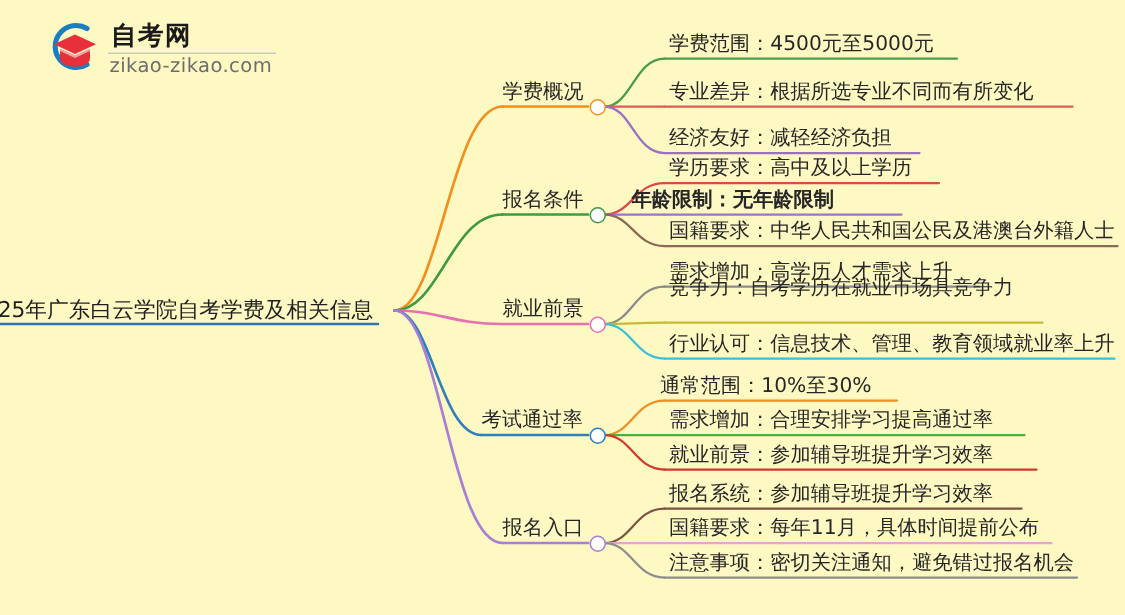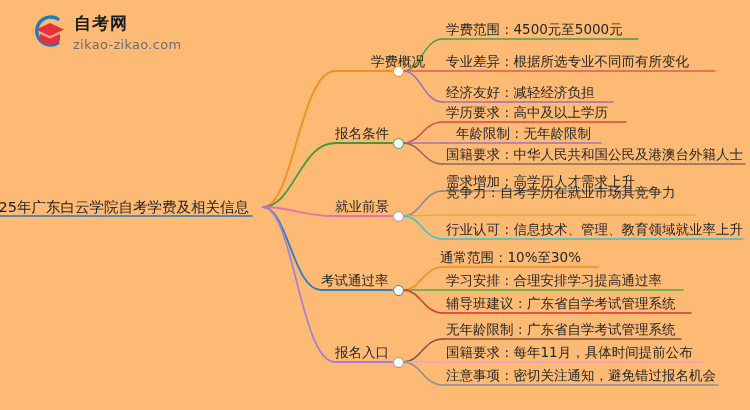--- a/index.html
+++ b/index.html
@@ -7,21 +7,21 @@
     padding: 0;
     background: #ffffff;
   }
   body {
     font-family: "Liberation Sans", "DejaVu Sans", sans-serif;
   }
   #page {
     position: relative;
     width: 750px;
     height: 410px;
-    background: #fdba74;
+    background: #fef9c3;
     overflow: hidden;
   }
   #edges {
     position: absolute;
     left: 0;
     top: 0;
     width: 750px;
     height: 410px;
     pointer-events: none;
   }
@@ -167,40 +167,40 @@
       <path d="M 403 362 C 421 362, 423 339, 443 339" fill="none" stroke="#7d5243" stroke-width="1.5" stroke-linecap="round"></path>
       <path d="M 443 339 L 681 339" fill="none" stroke="#7d5243" stroke-width="1.5" stroke-linecap="round"></path>
       <path d="M 403 362 C 421 362, 423 362, 443 362" fill="none" stroke="#f0a0d0" stroke-width="1.5" stroke-linecap="round"></path>
       <path d="M 443 362 L 701 362" fill="none" stroke="#f0a0d0" stroke-width="1.5" stroke-linecap="round"></path>
       <path d="M 403 362 C 421 362, 423 385, 443 385" fill="none" stroke="#8d8d8d" stroke-width="1.5" stroke-linecap="round"></path>
       <path d="M 443 385 L 718 385" fill="none" stroke="#8d8d8d" stroke-width="1.5" stroke-linecap="round"></path>
     </svg>
 
   <div id="nodes">
       <div class="node-label root-label" style="visibility: visible; left: -20px; top: 199.5px;">2025年广东白云学院自考学费及相关信息</div>
-      <div class="node-label branch-label" style="visibility: visible; left: 335px; top: 55px; margin-left: 36px;">学费概况</div>
+      <div class="node-label branch-label" style="visibility: visible; left: 335px; top: 55px;">学费概况</div>
       <div class="node-dot" style="left: 392.5px; top: 65.5px; border-color: rgb(240, 144, 30);"></div>
       <div class="node-label leaf-label" style="visibility: visible; left: 446px; top: 23px;">学费范围：4500元至5000元</div>
       <div class="node-label leaf-label" style="visibility: visible; left: 446px; top: 55px;">专业差异：根据所选专业不同而有所变化</div>
       <div class="node-label leaf-label" style="visibility: visible; left: 446px; top: 86px;">经济友好：减轻经济负担</div>
       <div class="node-label branch-label" style="visibility: visible; left: 335px; top: 127px;">报名条件</div>
       <div class="node-dot" style="left: 392.5px; top: 137.5px; border-color: rgb(63, 154, 63);"></div>
       <div class="node-label leaf-label" style="visibility: visible; left: 446px; top: 106px;">学历要求：高中及以上学历</div>
-      <div class="node-label leaf-label" style="visibility: visible; left: 456px; top: 127px;">年龄限制：无年龄限制</div>
+      <div class="node-label leaf-label" style="visibility: visible; left: 421px; top: 127px; font-weight: bold;">年龄限制：无年龄限制</div>
       <div class="node-label leaf-label" style="visibility: visible; left: 446px; top: 148px;">国籍要求：中华人民共和国公民及港澳台外籍人士</div>
       <div class="node-label branch-label" style="visibility: visible; left: 335px; top: 200px;">就业前景</div>
       <div class="node-dot" style="left: 392.5px; top: 210.5px; border-color: rgb(232, 111, 176);"></div>
       <div class="node-label leaf-label" style="visibility: visible; left: 446px; top: 175px;">需求增加：高学历人才需求上升</div>
       <div class="node-label leaf-label" style="visibility: visible; left: 446px; top: 186px; text-align: center;">竞争力：自考学历在就业市场具竞争力</div>
       <div class="node-label leaf-label" style="visibility: visible; left: 446px; top: 223px;">行业认可：信息技术、管理、教育领域就业率上升</div>
       <div class="node-label branch-label" style="visibility: visible; left: 321px; top: 274px;">考试通过率</div>
       <div class="node-dot" style="left: 392.5px; top: 284.5px; border-color: rgb(47, 127, 190);"></div>
       <div class="node-label leaf-label" style="visibility: visible; left: 440px; top: 251px;">通常范围：10%至30%</div>
-      <div class="node-label leaf-label" style="visibility: visible; left: 446px; top: 274px;">学习安排：合理安排学习提高通过率</div>
-      <div class="node-label leaf-label" style="visibility: visible; left: 446px; top: 297px;">辅导班建议：广东省自学考试管理系统</div>
+      <div class="node-label leaf-label" style="visibility: visible; left: 446px; top: 274px;">需求增加：合理安排学习提高通过率</div>
+      <div class="node-label leaf-label" style="visibility: visible; left: 446px; top: 297px;">就业前景：参加辅导班提升学习效率</div>
       <div class="node-label branch-label" style="visibility: visible; left: 335px; top: 346px;">报名入口</div>
       <div class="node-dot" style="left: 392.5px; top: 356.5px; border-color: rgb(168, 127, 212);"></div>
-      <div class="node-label leaf-label" style="visibility: visible; left: 446px; top: 323px;">无年龄限制：广东省自学考试管理系统</div>
+      <div class="node-label leaf-label" style="visibility: visible; left: 446px; top: 323px;">报名系统：参加辅导班提升学习效率</div>
       <div class="node-label leaf-label" style="visibility: visible; left: 446px; top: 346px;">国籍要求：每年11月，具体时间提前公布</div>
       <div class="node-label leaf-label" style="visibility: visible; left: 446px; top: 369px;">注意事项：密切关注通知，避免错过报名机会</div>
     </div>
 
 </div>
 
 </body></html>

